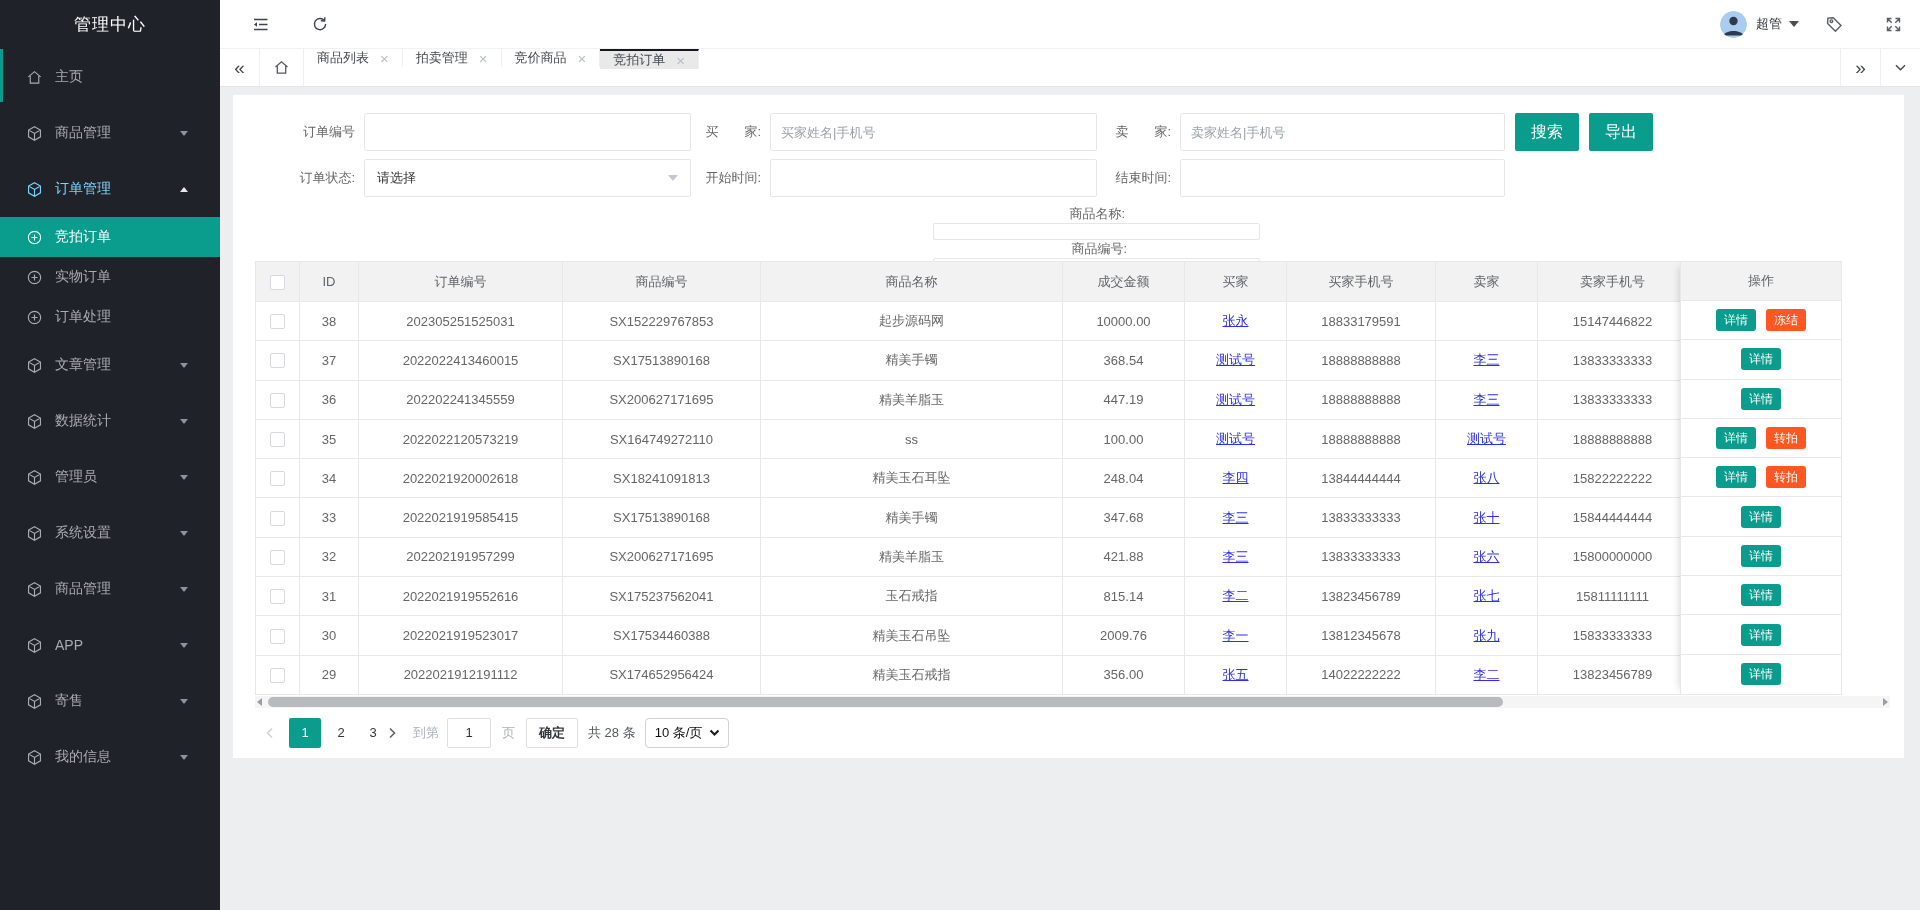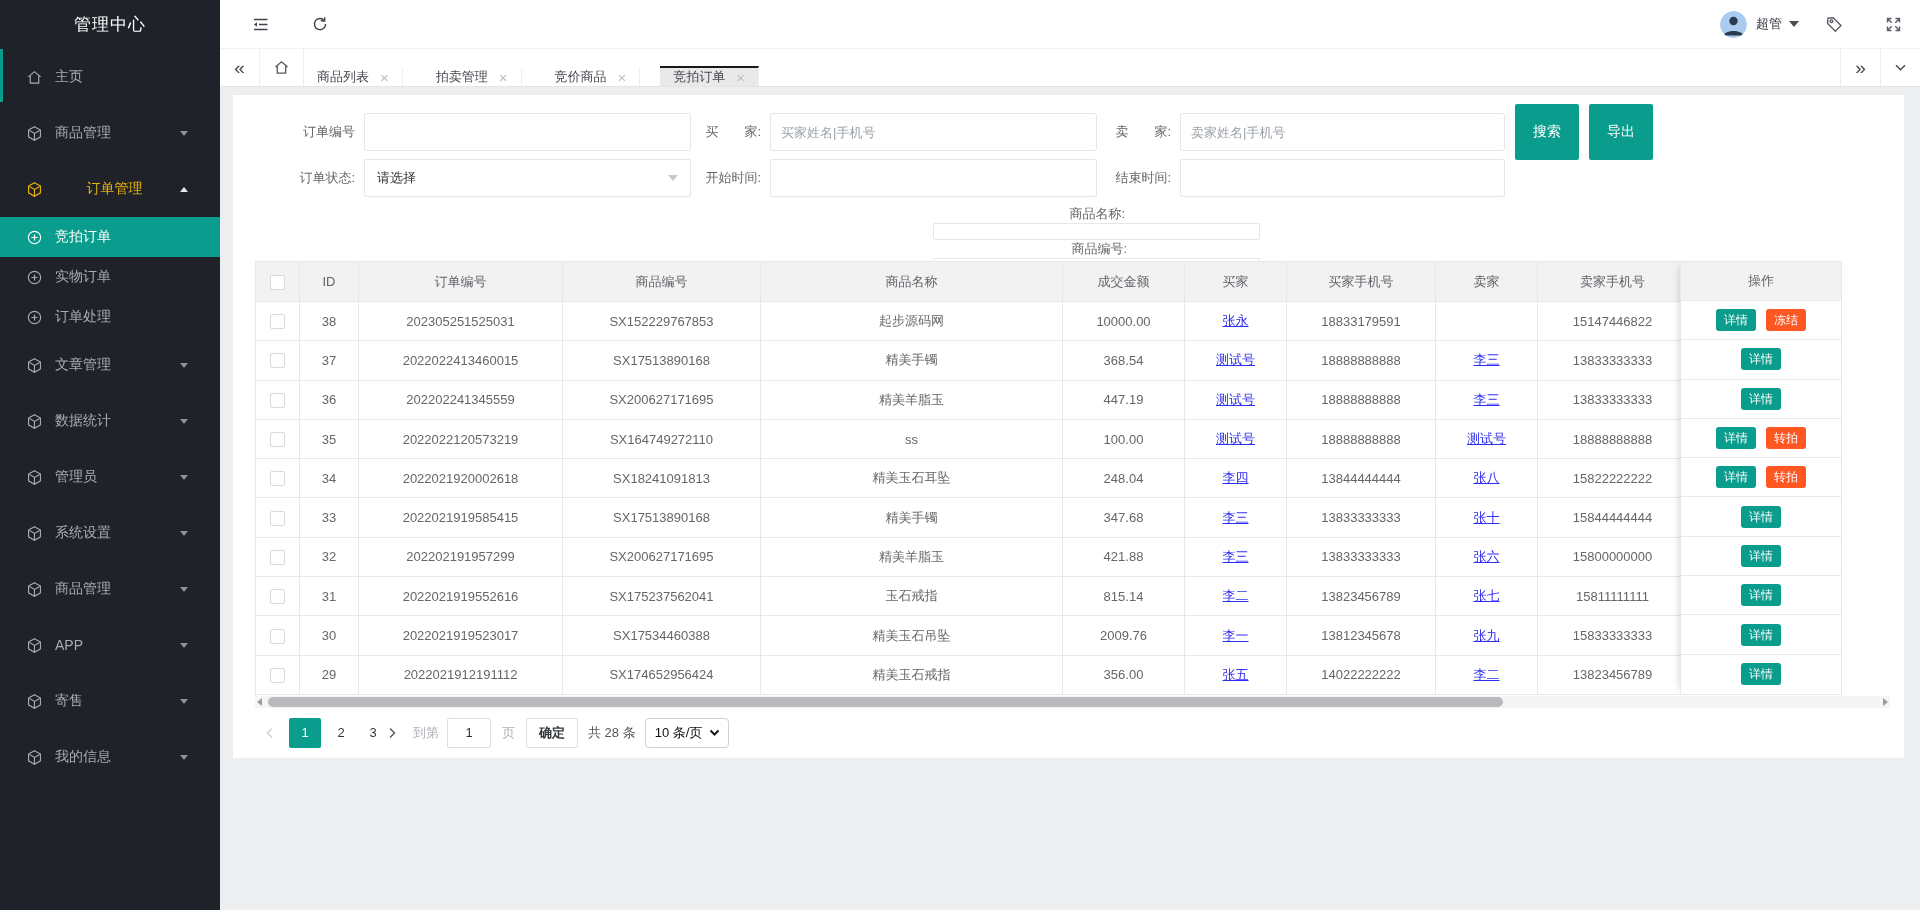--- a/index.html
+++ b/index.html
@@ -11,21 +11,21 @@
   
   .sidebar{width:220px; flex-shrink:0; background:#20222a; color:#a9abb2; position:relative; overflow:hidden;}
   .sb-title{height:49px; line-height:49px; text-align:center; color:#fff; font-size:17px; letter-spacing:1px;}
   .sb-thumb{position:absolute; left:0; top:49px; width:3px; height:53px; background:var(--accent);}
   .menu-item{height:56px; display:flex; align-items:center; padding:0 32px 0 25px; font-size:14px; cursor:pointer;}
   .menu-item.sub{height:40px;}
   .menu-item .mi-icon{width:18px; height:18px; margin-right:12px; flex-shrink:0; display:flex; align-items:center; justify-content:center;}
   .menu-item .mi-icon svg{width:17px; height:17px; stroke:currentColor; fill:none; stroke-width:1.2;}
   .menu-item .mi-label{flex:1;}
   .menu-item.active{background:var(--accent); color:#fff;}
-  .menu-item.open{color:#eab308;text-align:center;}
+  .menu-item.open{color:#7dd3fc;}
   .caret{width:0; height:0; border-left:4.5px solid transparent; border-right:4.5px solid transparent; margin-left:6px;}
   .caret.down{border-top:5px solid #8f929a;}
   .caret.up{border-bottom:5px solid #e8e8ea;}
 
   
   .main{flex:1; display:flex; flex-direction:column; min-width:0;}
   .topbar{height:49px; background:#fff; display:flex; align-items:center; padding:0 18px 0 31px; border-bottom:1px solid #f2f2f2;}
   .tb-icon{display:flex; align-items:center; justify-content:center; color:#3f434b; cursor:pointer;}
   .tb-icon svg{stroke:currentColor; fill:none; stroke-width:1.4;}
   .topbar .spacer{flex:1;}
@@ -54,21 +54,21 @@
   
   .filters{padding-top:18px;}
   .f-row{display:flex; align-items:center; height:38px; margin-bottom:8px; padding-left:56px;}
   .f-label{width:66px; text-align:right; color:#666; font-size:13px; flex-shrink:0; margin-right:9px; white-space:nowrap;}
   .f-input{height:38px; border:1px solid #e5e6e8; border-radius:2px; padding:0 10px; font-size:13px; color:#333; outline:none; background:#fff;}
   .f-input::placeholder{color:#9aa0a6;}
   .w1{width:327px;} .w3{width:325px; margin-left:8px;}
   .g2{margin-left:4px;} .g3{margin-left:8px;}
   .f-select{width:327px; height:38px; border:1px solid #e5e6e8; border-radius:2px; display:flex; align-items:center; padding:8px 12px; color:#333; cursor:pointer; position:relative;}
   .f-select .tri{position:absolute; right:12px; width:0;height:0; border-left:5px solid transparent; border-right:5px solid transparent; border-top:6px solid #c5c8ce;}
-  .btn{height:56px; width:64px; margin-left:10px; border:none; border-radius:2px; background:var(--accent); color:#fff; font-size:14px; cursor:pointer; font-family:inherit;}
+  .btn{height:38px; width:64px; margin-left:10px; border:none; border-radius:2px; background:var(--accent); color:#fff; font-size:16px; cursor:pointer; font-family:inherit;}
 
   
   .table-outer{position:relative; margin:18px 0 0 22px; width:1635px;}
   .tscroll{width:1473px; overflow:hidden;}
   table{border-collapse:collapse; table-layout:fixed; width:1572px;}
   th,td{border:1px solid #e8e8e8; text-align:center; font-weight:normal; overflow:hidden; white-space:nowrap;}
   thead tr{height:40px;}
   tbody tr{height:39.3px;}
   thead th{background:#f2f2f2; color:#5f6368; font-size:13px;}
   td{color:#666; font-size:13px; background:#fff;}
@@ -282,21 +282,21 @@
       </span>
     </header>
 
     <div class="tabbar">
       <span class="tab-btn">«</span>
       <span class="tab-home">
         <svg width="17" height="17" viewBox="0 0 17 17">
             <path d="M2.5 8 L8.5 2.8 L14.5 8 M4.3 7V14.2 H12.7 V7"></path>
           </svg>
       </span>
-      <span id="tabs-holder" style="display:flex;align-items:flex-end;gap:20px;">
+      <span id="tabs-holder" style="display:flex;align-items:flex-start;">
           <span class="tab">
             <span>商品列表</span>
             <span class="x">×</span>
           </span>
           <span class="tab">
             <span>拍卖管理</span>
             <span class="x">×</span>
           </span>
           <span class="tab">
             <span>竞价商品</span>

